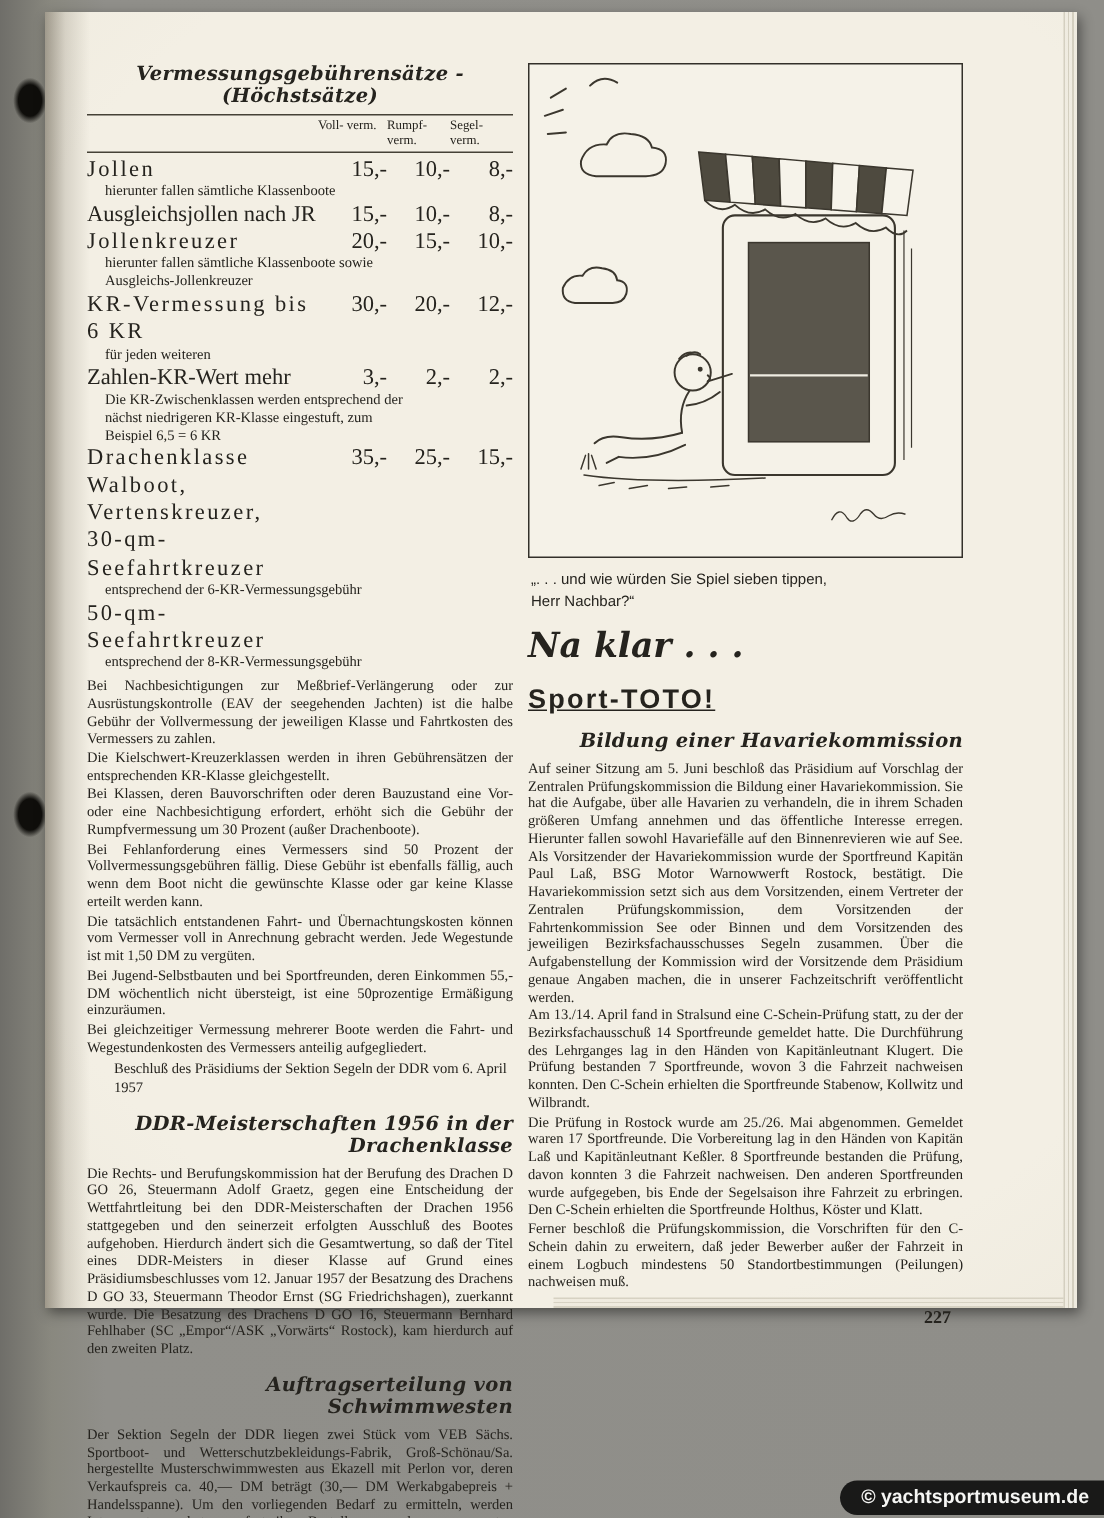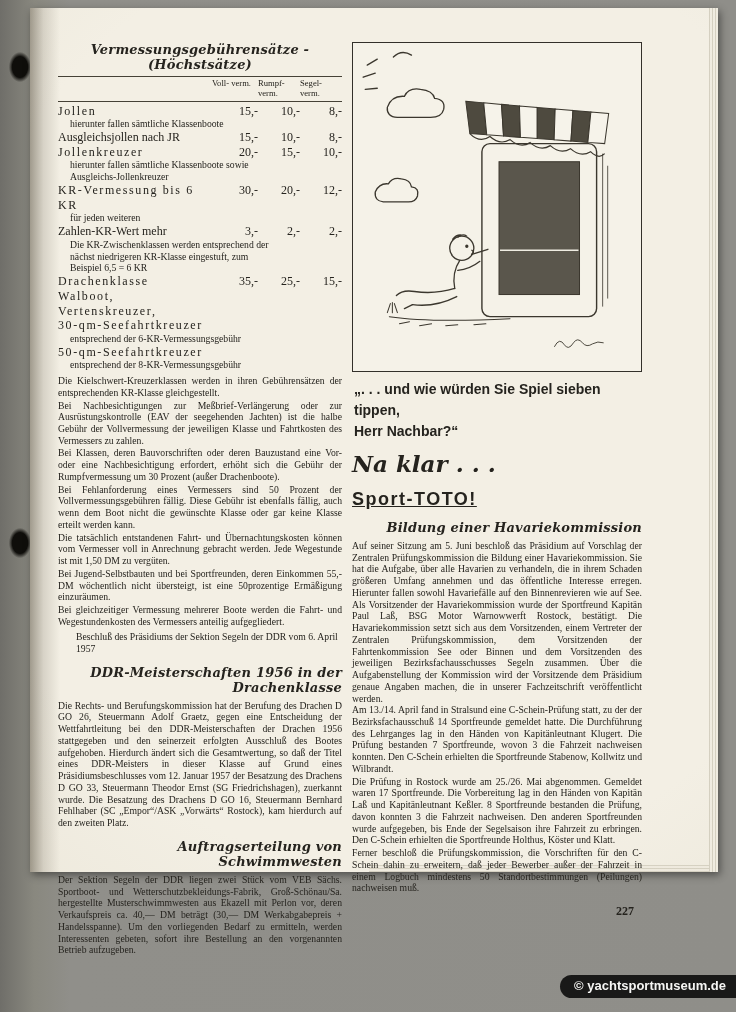--- a/index.html
+++ b/index.html
@@ -54,21 +54,21 @@
     text-align:center; margin-bottom:4px; letter-spacing:.2px;
   }
   .fees-head {
     display:grid; grid-template-columns:1fr 46px 42px 42px;
     border-top:1px solid #454136; border-bottom:1px solid #454136;
     padding:2px 0 2px; margin-bottom:2px;
   }
   .fees-head span { font-size:8.6px; line-height:1.15; }
   .frow {
     display:grid; grid-template-columns:1fr 46px 42px 42px;
-    font-size:12px; line-height:1.22;
+    font-size:15px; line-height:1.22;
   }
   .fval { text-align:right; }
   .flabel.spaced { letter-spacing:1.6px; }
   .fnote {
     font-size:9.7px; line-height:1.22; padding-left:12px; max-width:212px;
   }
 
   
   .body-para {
     font-size:9.7px; line-height:1.21; text-align:justify;
@@ -82,38 +82,38 @@
     text-align:right; margin:10px 0 5px; letter-spacing:.2px;
   }
 
   
   .ad-box {
     border:1.4px solid #33302a; height:330px; overflow:hidden;
     background:#f5f2e8;
   }
   .cartoon { width:100%; height:100%; display:block; }
   .ad-caption {
-    font-family:"Liberation Sans", sans-serif; font-weight:bold;
-    font-size:14px; line-height:1.5; margin:7px 2px 0;
+    font-family:"Liberation Sans", sans-serif; font-weight:normal;
+    font-size:10px; line-height:1.5; margin:7px 2px 0;
   }
   .ad-slogan {
     display:flex; align-items:baseline; justify-content:center; gap:12px;
     margin:8px 0 10px;
     flex-direction:column;
   }
   .slogan-script { font:italic bold 23px "DejaVu Serif", serif; }
   .slogan-brand  { font:bold 18px "Liberation Sans", sans-serif; letter-spacing:1.5px;text-decoration:underline; }
 
   .page-number {
     font-weight:bold; font-size:12px; text-align:right;
     padding-right:8px; margin-top:10px;
   }
 
   .watermark {
-    position:absolute; right:0; bottom:14px;
+    position:absolute; right:0; bottom:2px;
     background:rgba(12,12,12,.9); color:#f6f6f4;
     font:bold 13px "Liberation Sans", sans-serif;
     padding:3px 10px 5px 14px; border-radius:12px 0 0 12px;
   }
 </style>
 </head>
 <body>
 
 <div class="scan">
   <div class="hole hole1"></div>
@@ -198,22 +198,22 @@
             <div class="frow">
               <span class="flabel spaced">50-qm-Seefahrtkreuzer</span>
               <span class="fval"></span>
               <span class="fval"></span>
               <span class="fval"></span>
             </div>
             <div class="fnote">entsprechend der 8-KR-Vermessungsgebühr</div>
           </div>
 
         <div style="margin-top:4px;">
+            <p class="body-para">Bei Nachbesichtigungen zur Meßbrief-Verlängerung oder zur Ausrüstungskontrolle (EAV der seegehenden Jachten) ist die halbe Gebühr der Vollvermessung der jeweiligen Klasse und Fahrtkosten des Vermessers zu zahlen.</p>
             <p class="body-para">Die Kielschwert-Kreuzerklassen werden in ihren Gebührensätzen der entsprechenden KR-Klasse gleichgestellt.</p>
-            <p class="body-para">Bei Nachbesichtigungen zur Meßbrief-Verlängerung oder zur Ausrüstungskontrolle (EAV der seegehenden Jachten) ist die halbe Gebühr der Vollvermessung der jeweiligen Klasse und Fahrtkosten des Vermessers zu zahlen.</p>
             <p class="body-para">Bei Klassen, deren Bauvorschriften oder deren Bauzustand eine Vor- oder eine Nachbesichtigung erfordert, erhöht sich die Gebühr der Rumpfvermessung um 30 Prozent (außer Drachenboote).</p>
             <p class="body-para">Bei Fehlanforderung eines Vermessers sind 50 Prozent der Vollvermessungsgebühren fällig. Diese Gebühr ist ebenfalls fällig, auch wenn dem Boot nicht die gewünschte Klasse oder gar keine Klasse erteilt werden kann.</p>
             <p class="body-para">Die tatsächlich entstandenen Fahrt- und Übernachtungskosten können vom Vermesser voll in Anrechnung gebracht werden. Jede Wegestunde ist mit 1,50 DM zu vergüten.</p>
             <p class="body-para">Bei Jugend-Selbstbauten und bei Sportfreunden, deren Einkommen 55,- DM wöchentlich nicht übersteigt, ist eine 50prozentige Ermäßigung einzuräumen.</p>
             <p class="body-para">Bei gleichzeitiger Vermessung mehrerer Boote werden die Fahrt- und Wegestundenkosten des Vermessers anteilig aufgegliedert.</p>
           </div>
 
         <p class="decree">Beschluß des Präsidiums der Sektion Segeln der DDR vom 6. April 1957</p>
 
         <h3 class="article-heading">DDR-Meisterschaften 1956 in der Drachenklasse</h3>

